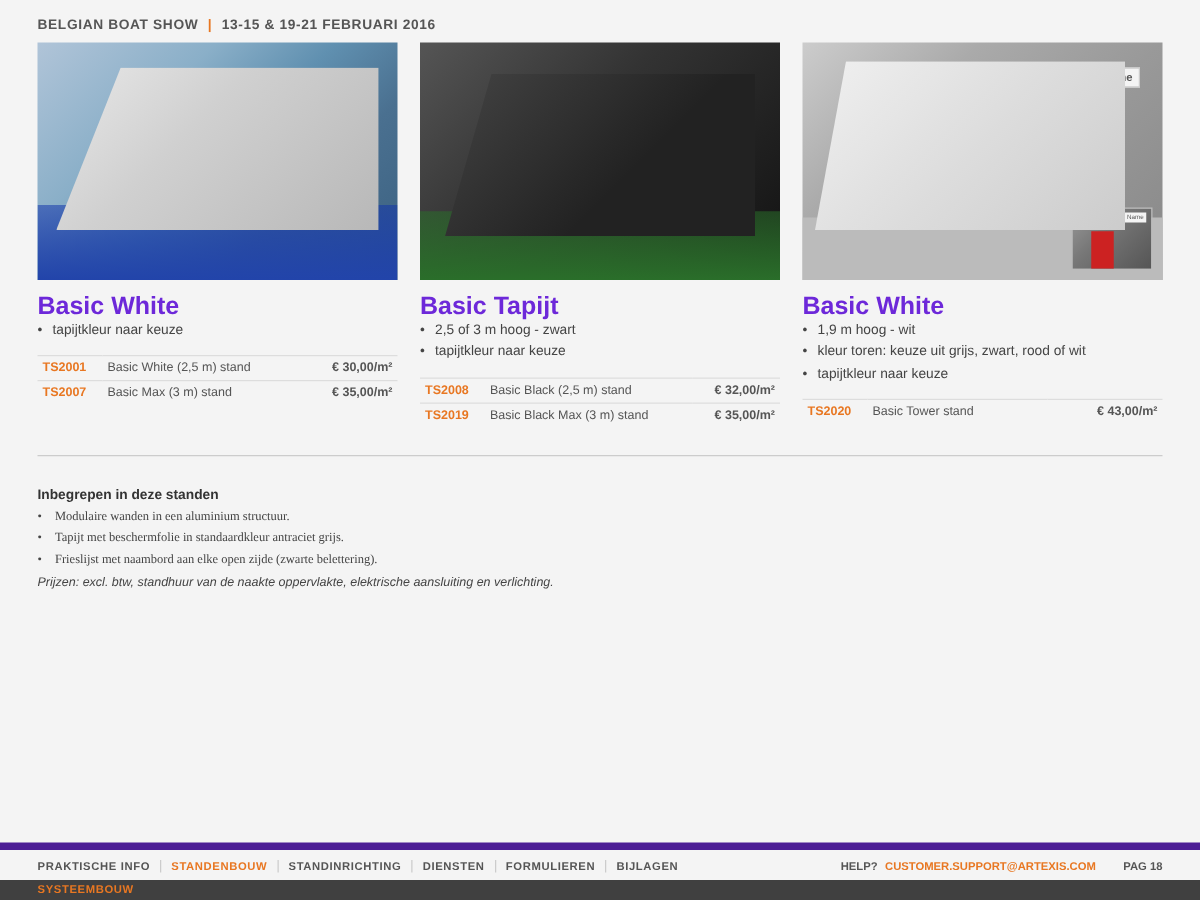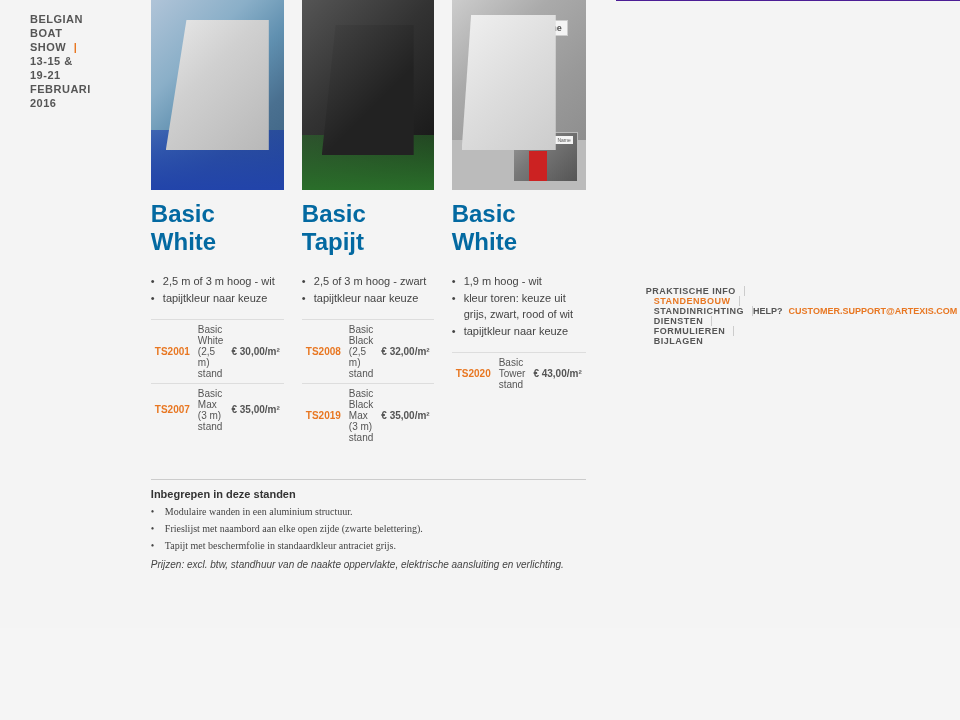--- a/index.html
+++ b/index.html
@@ -8,24 +8,24 @@
       height: 720px;
       background: #f5f5f5;
       font-family: Arial, Helvetica, sans-serif;
       font-size: 12px;
       color: #333;
       overflow: hidden;
     }
 
     .page-wrapper {
       width: 960px;
-      height: 628px;
+      height: 720px;
       background: #f4f4f4;
       display: flex;
-      flex-direction: row;
+      flex-direction: column;
     }
 
     
     .header {
       padding: 12px 30px 8px 30px;
       background: #f4f4f4;
     }
     .header-title {
       font-size: 11px;
       font-weight: bold;
@@ -175,24 +175,24 @@
       position: absolute;
       top: 3px;
       right: 4px;
       background: #f4f4f4;
       color: #555;
       font-size: 5px;
       padding: 1px 2px;
     }
 
     .product-name {
-      font-size: 24px;
-      font-weight: bold;
-      color: #0369a1;
-      margin-bottom: 18px;
+      font-size: 20px;
+      font-weight: bold;
+      color: #6d28d9;
+      margin-bottom: 0;
     }
 
     .product-bullets {
       list-style: none;
       padding: 0;
       margin-bottom: 8px;
     }
     .product-bullets li {
       font-size: 11px;
       color: #444;
@@ -235,22 +235,22 @@
     }
     .pricing-table td.price {
       text-align: right;
       font-weight: bold;
       color: #555;
       white-space: nowrap;
     }
 
     
     .section-info {
-      margin-top: 20px;
-      padding-top: 8px;
+      margin-top: 10px;
+      padding-top: 25px;
       border-top: 1px solid #ccc;
     }
 
     .section-info-title {
       font-size: 11px;
       font-weight: bold;
       color: #333;
       margin-bottom: 4px;
     }
 
@@ -279,21 +279,21 @@
       font-size: 10px;
       color: #444;
       font-style: italic;
       margin-top: 4px;
     }
 
     
     .footer {
       background: #f4f4f4;
       padding: 8px 30px 6px 30px;
-      border-top: 1px solid #4c1d95;
+      border-top: 6px solid #4c1d95;
       display: flex;
       align-items: center;
       gap: 0;
     }
 
     .footer-nav {
       display: flex;
       align-items: center;
       gap: 0;
       flex: 1;
@@ -380,21 +380,20 @@
   </div>
 
   <div class="main-content">
 
     <div class="product-grid">
 
       <div class="product-col">
         <div class="product-image-wrap img-basic-white"></div>
         <div class="product-name">Basic White</div>
         <ul class="product-bullets">
-          <li>2,5 m of 3 m hoog - wit</li>
           <li>tapijtkleur naar keuze</li>
         </ul>
         <table class="pricing-table">
           <tbody>
               <tr>
             <td class="code">TS2001</td>
             <td class="desc">Basic White (2,5 m) stand</td>
             <td class="price">€ 30,00/m²</td>
           </tr>
           <tr>
@@ -453,22 +452,22 @@
         </tbody>
           </table>
       </div>
 
     </div>
 
     <div class="section-info">
       <div class="section-info-title">Inbegrepen in deze standen</div>
       <ul class="section-info-bullets">
         <li>Modulaire wanden in een aluminium structuur.</li>
+        <li>Tapijt met beschermfolie in standaardkleur antraciet grijs.</li>
         <li>Frieslijst met naambord aan elke open zijde (zwarte belettering).</li>
-        <li>Tapijt met beschermfolie in standaardkleur antraciet grijs.</li>
       </ul>
       <div class="section-info-note">Prijzen: excl. btw, standhuur van de naakte oppervlakte, elektrische aansluiting en verlichting.</div>
     </div>
 
   </div>
 
   <div class="footer">
     <div class="footer-nav">
       <span class="footer-nav-item">PRAKTISCHE INFO</span>
       <span class="footer-nav-item highlight">STANDENBOUW</span>

